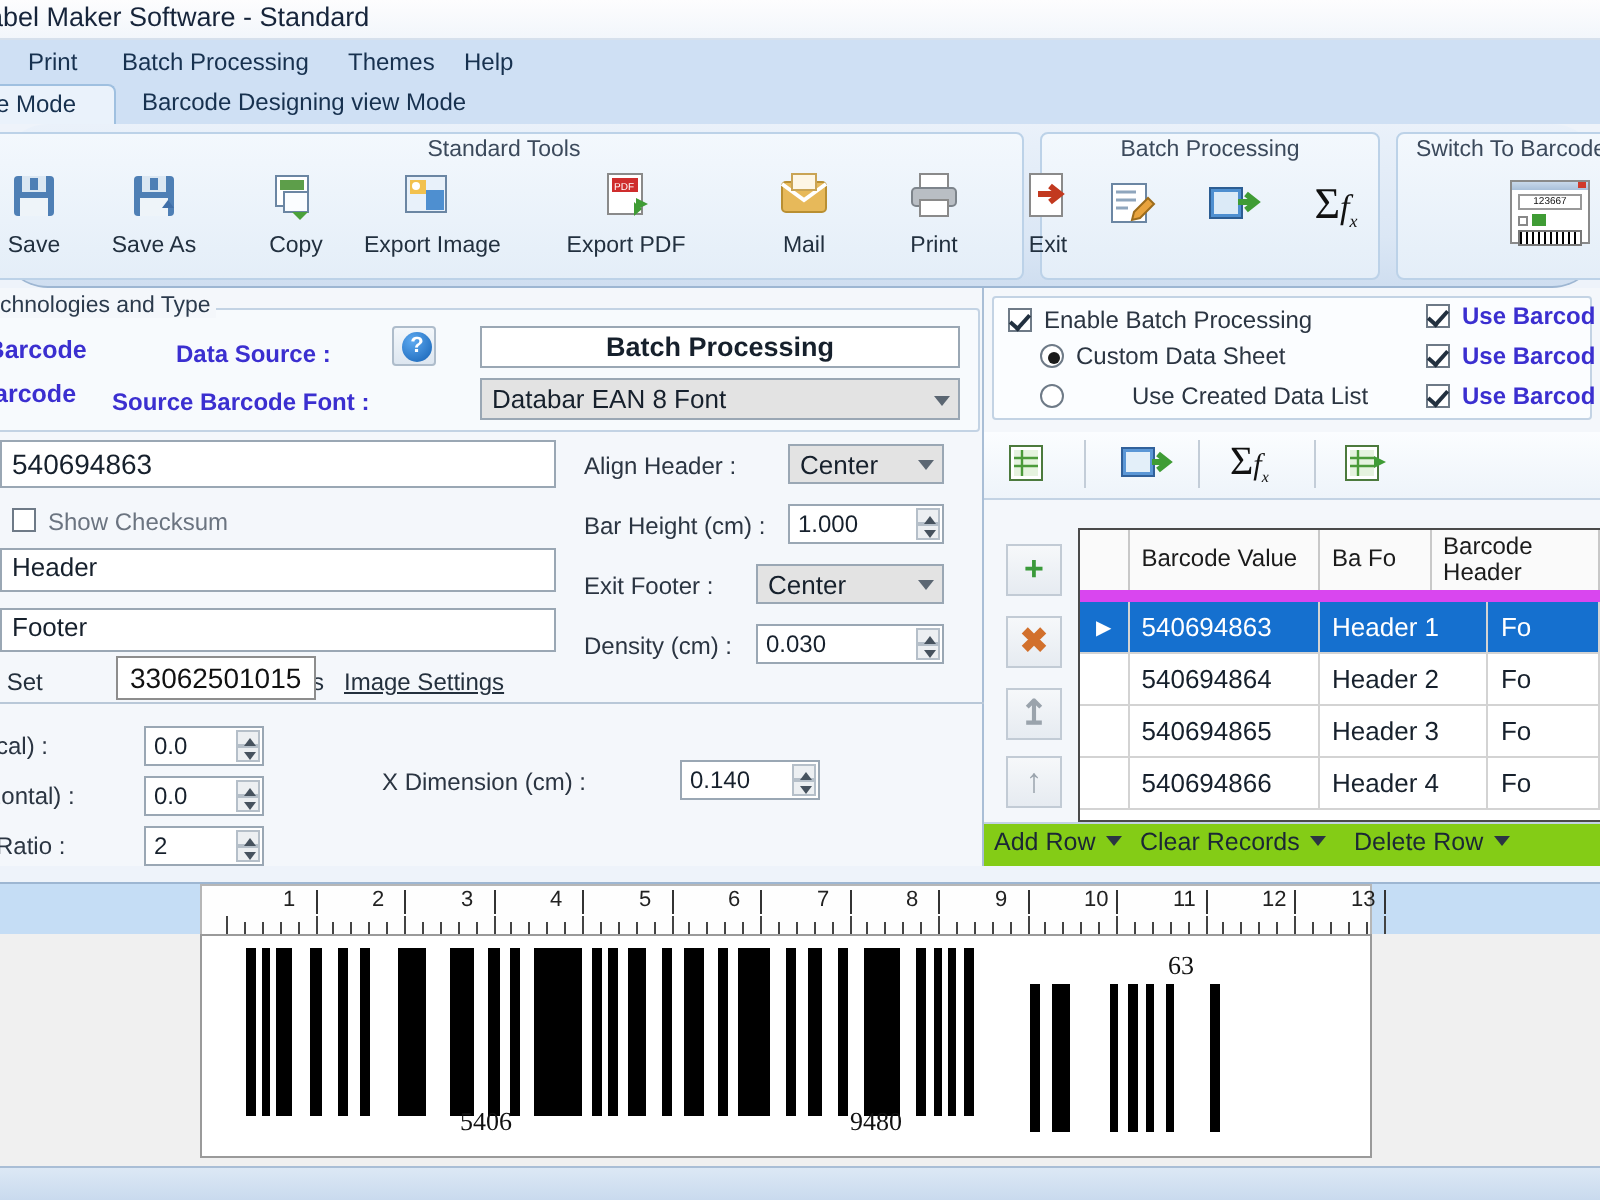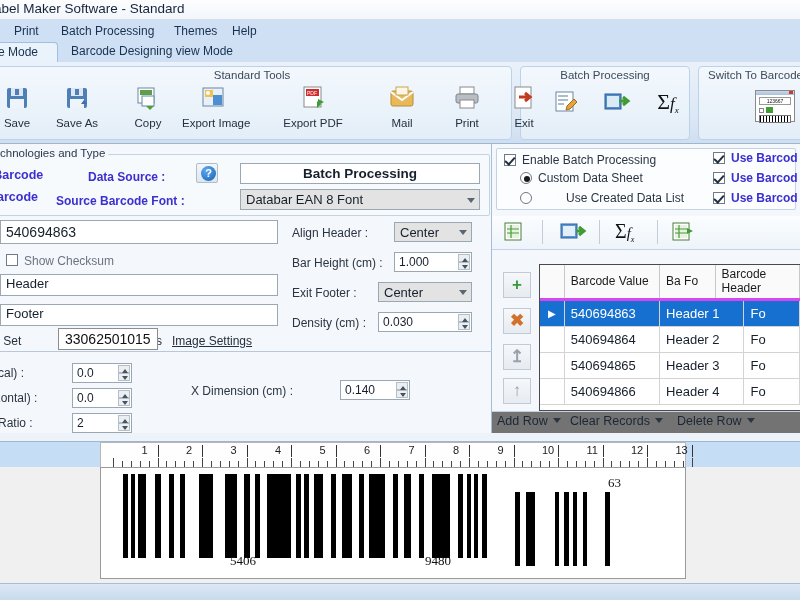--- a/index.html
+++ b/index.html
@@ -48,20 +48,21 @@
     border:1px solid #9fc0e0; border-bottom:none;
     border-radius:4px 4px 0 0;
   }
   .tabstrip .tab.plain{ background:transparent; }
 
   
   .ribbon{
     position:absolute; left:0; top:62px; width:800px; height:82px;
     background:linear-gradient(#eaf1fa,#dbe7f5 70%,#cfdef0);
     border-bottom:1px solid #9db6d2;
+    border-radius:24px;
   }
   .group{
     position:absolute; top:4px; height:74px;
     border:1px solid #bcd2e8; border-radius:4px;
     background:linear-gradient(#f3f8fd,#e4eef8);
   }
   .group-title{
     position:absolute; top:2px; left:0; width:100%;
     text-align:center; font-size:11.5px; color:#3c4a5c;
   }
@@ -151,37 +152,37 @@
     background:#f4f7fb;
   }
   .gridtool{
     position:absolute; left:0; top:0; width:308px; height:34px;
     background:linear-gradient(#fbfdff,#eef4fa); border-bottom:1px solid #c3d3e4;
   }
   .dgrid{
     position:absolute; background:#fff; border:1px solid #4a4a4a; overflow:hidden;
   }
   .dg-head{
-    display:flex; height:36px; background:#fafafa; border-bottom:3px solid #d946ef;
+    display:flex; height:36px; background:#fafafa; border-bottom:6px solid #d946ef;
   }
   .dg-head div{
     display:flex; align-items:center; padding:0 6px; font-size:12px; color:#1b1b1b;
     border-right:1px solid #c8c8c8; line-height:1.1;
   }
   .dg-row{ display:flex; height:26px; border-bottom:1px solid #d3d3d3; }
   .dg-row div{
     display:flex; align-items:center; padding:0 6px; font-size:13px; color:#16202c;
     border-right:1px solid #d3d3d3; white-space:nowrap; overflow:hidden;
   }
   .dg-row.sel{ background:#1570cf; }
   .dg-row.sel div{ color:#fff; }
   .dg-row .ind{ justify-content:center; }
   .gridbtns{
     position:absolute; left:0; bottom:1px; width:308px; height:22px;
-    background:#737373; border-top:1px solid #c3d3e4;
+    background:#84cc16; border-top:1px solid #c3d3e4;
   }
   .gbtn{
     position:absolute; top:2px; font-size:12.5px; color:#1b2735; white-space:nowrap; cursor:default;
   }
   .gbtn .cv{
     display:inline-block; margin-left:5px;
     border-left:4px solid transparent;border-right:4px solid transparent;border-top:5px solid #2b3542;
     vertical-align:2px;
   }
   .sidebtn{
@@ -623,18 +624,18 @@
         <div class="bar" style="left:381px; top:6px; width:5px; height:84px;"></div>
         <div class="bar" style="left:414px; top:24px; width:5px; height:74px;"></div>
         <div class="bar" style="left:425px; top:24px; width:9px; height:74px;"></div>
         <div class="bar" style="left:454px; top:24px; width:4px; height:74px;"></div>
         <div class="bar" style="left:463px; top:24px; width:5px; height:74px;"></div>
         <div class="bar" style="left:472px; top:24px; width:4px; height:74px;"></div>
         <div class="bar" style="left:482px; top:24px; width:4px; height:74px;"></div>
         <div class="bar" style="left:504px; top:24px; width:5px; height:74px;"></div>
         <div class="hrt" style="left:129px; top:85px;">5406</div>
         <div class="hrt" style="left:324px; top:85px;">9480</div>
-        <div class="hrt" style="left:507px; top:7px;">63</div>
+        <div class="hrt" style="left:483px; top:7px;">63</div>
       </div>
   </div>
 
   <div class="statusbar"></div>
 </div>
 
 </body></html>

